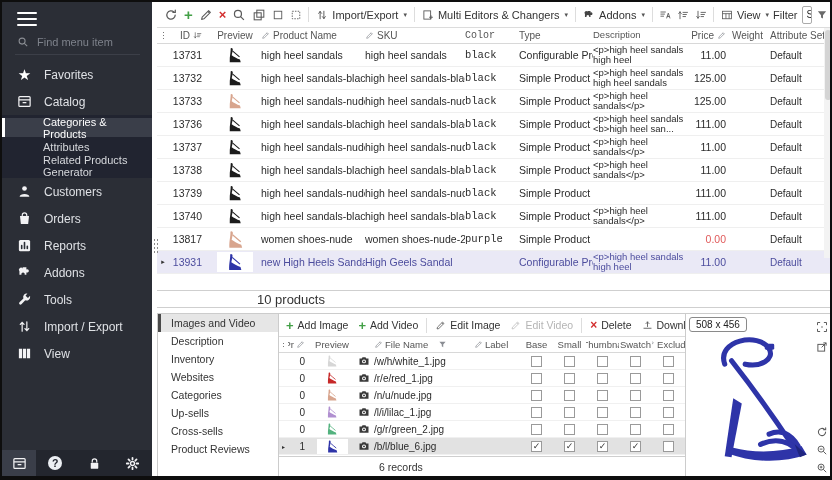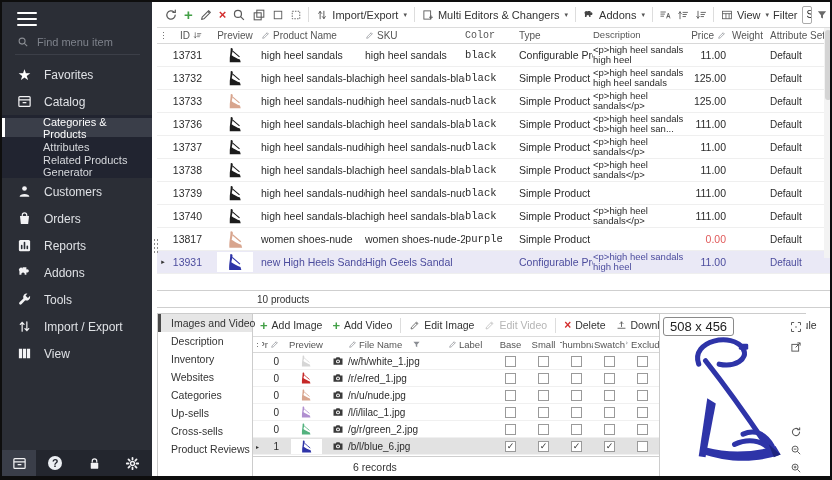--- a/index.html
+++ b/index.html
@@ -70,31 +70,31 @@
   .c-nm{width:104px;} .c-sku{width:100px;} .c-col{width:54px;font-family:Liberation Mono, monospace;} .c-typ{width:74px;}
   .c-nm,.c-sku,.c-col,.c-typ { white-space:nowrap; overflow:hidden; padding-right:4px; }
   .c-dsc{width:95px; font-size:9.5px; line-height:10.5px; max-height:21px; overflow:hidden; padding-right:4px;}
   .c-prc{width:44px; text-align:right; padding-right:6px;}
   .c-wgt{width:38px;} .c-att{width:62px; font-size:10px;}
   .red { color:#e05a5a; }
   .pv-white { background:#fff; padding:0 8px; display:flex; align-items:center; }
   .gridbody { position:relative; }
   .filler { height:16px; }
   .statusbar { height:18px; border-top:1px solid #cfcfcf; border-bottom:1px solid #cfcfcf;
-               display:flex; align-items:center; font-size:10px; color:#333; }
+               display:flex; align-items:center; font-size:13px; color:#333; }
   .statusbar span { margin-left:100px; }
   .vsb { position:absolute; right:0; top:0; width:8px; height:230px; background:#f3f3f3; }
   .vsb .thumb { position:absolute; left:1px; right:1px; top:2px; height:70px; background:#d4d4d4; border-radius:3px; }
   .splitter { position:absolute; left:0.5px; top:236px; width:5px; height:16px;
               background-image:radial-gradient(circle, #8a8a8a 0.9px, transparent 1.1px);
               background-size:3px 4px; cursor:col-resize; }
 
   
   .bottom { display:flex; height:163px; margin-top:5px; }
-  .tabs { width:96px; border:1px solid #ccc; border-bottom:none; background:#fff; }
+  .tabs { width:122px; border:1px solid #ccc; border-bottom:none; background:#fff; }
   .tab { height:18px; display:flex; align-items:center; padding-left:10px; font-size:10.5px;
          color:#333; border-left:3px solid transparent; cursor:pointer; white-space:nowrap; }
   .tab.sel { background:#e6e6e6; border-left-color:#4a4a4a; }
   .bmain { width:406px; display:flex; flex-direction:column; border-top:1px solid #ccc; position:relative; }
   .btoolbar { height:23px; display:flex; align-items:center; border-bottom:1px solid #dcdcdc;
               padding:0 2px; color:#333; }
   .ibtn { display:flex; align-items:center; gap:4px; font-size:10.5px; padding:0 5px;
           cursor:pointer; white-space:nowrap; }
   .ibtn.disabled { color:#b5b5b5; cursor:default; }
   .igrid-header, .igrid-row { display:flex; align-items:center; }
@@ -114,21 +114,21 @@
   .bstatus { height:20px; border-top:1px solid #cfcfcf; display:flex; align-items:center;
              font-size:10.5px; color:#333; margin-top:auto; }
   .bstatus span { margin-left:100px; }
   .dots3 { width:3px; height:9px;
            background-image:radial-gradient(circle,#777 0.8px,transparent 1px); background-size:3px 3px; }
 
   
   .ppanel { width:147px; border:1px solid #ccc; border-right:none; border-bottom:none;
             position:relative; background:#fff; }
   .dims { position:absolute; top:3px; left:3px; border:1px solid #8a8a8a; border-radius:3px;
-          background:#fff; font-size:13px; color:#222; padding:1px 6px; z-index:2; }
+          background:#fff; font-size:10px; color:#222; padding:1px 6px; z-index:2; }
   .pico { position:absolute; right:4px; color:#555; cursor:pointer; z-index:2; }
   .bigshoe { position:absolute; left:8px; top:8px; }
 </style>
 </head>
 <body>
 
 <svg width="0" height="0" style="position:absolute">
   <defs>
     <g id="_strokes" fill="none" stroke="currentColor" stroke-width="1.3" stroke-linecap="round" stroke-linejoin="round"></g>
     <symbol id="sym-pencil" viewBox="0 0 16 16">

